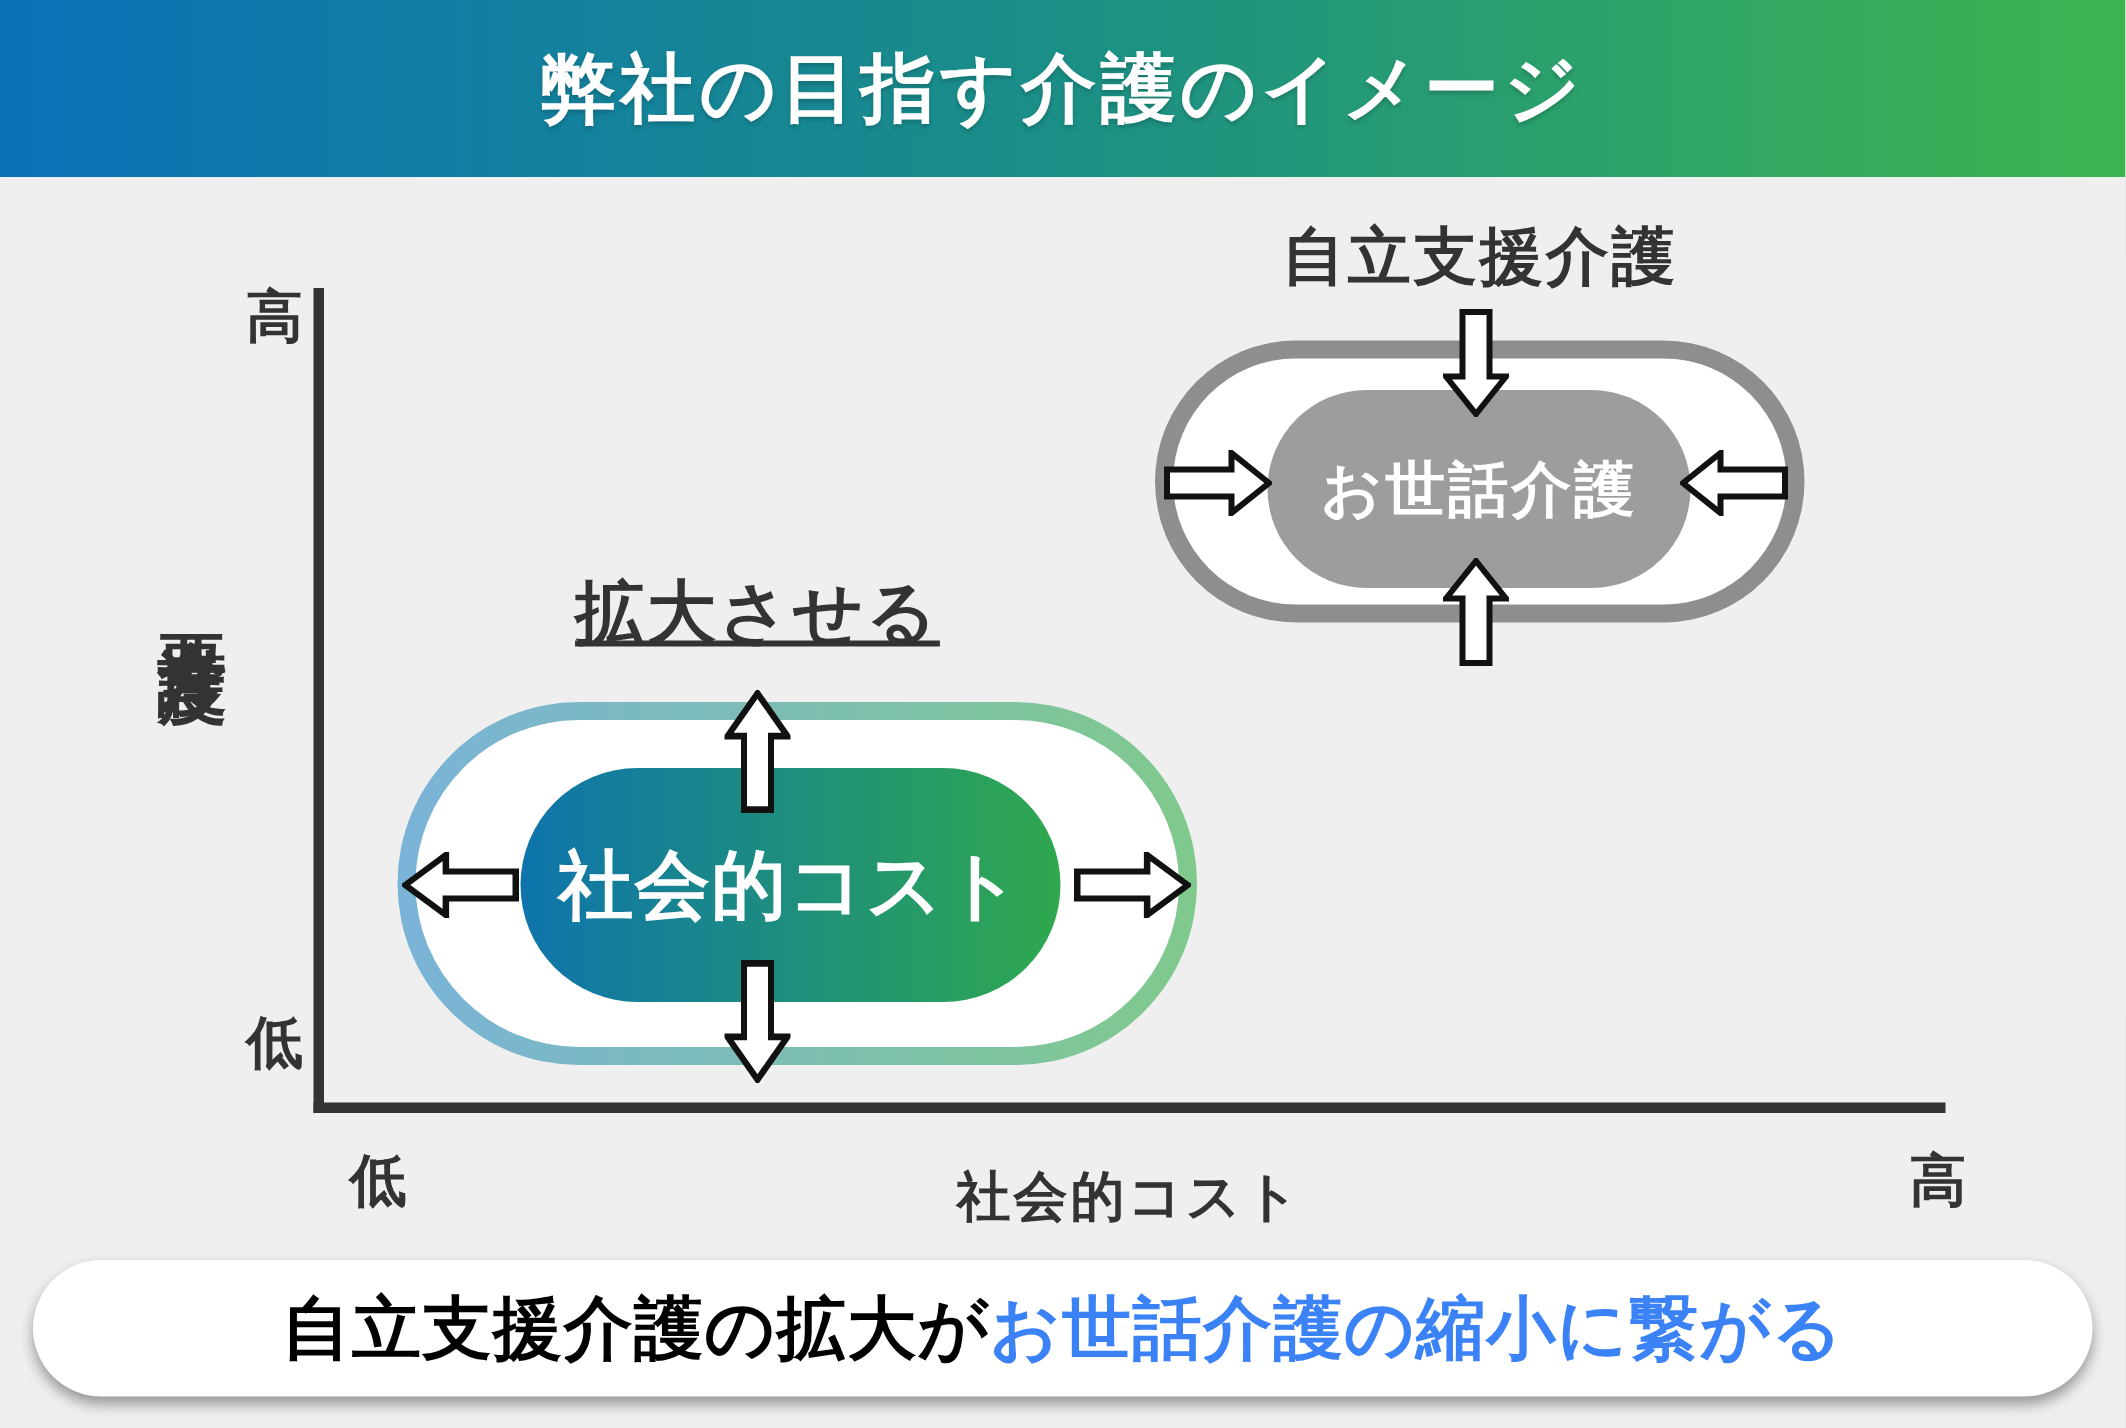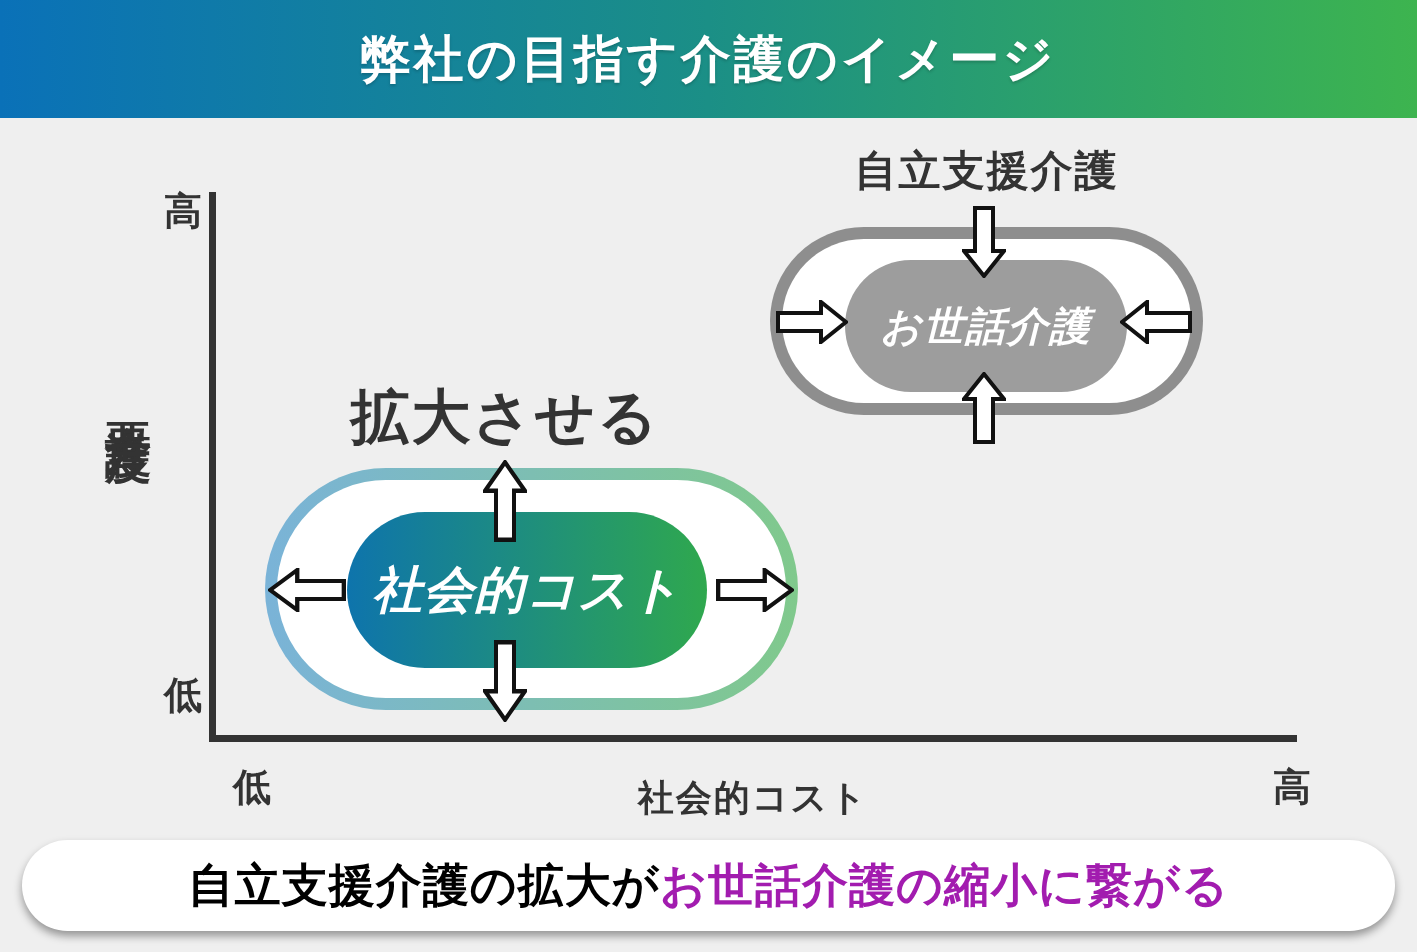--- a/index.html
+++ b/index.html
@@ -23,48 +23,48 @@
   .x-low{left:222px;top:762px;width:60px;text-align:center;}
   .x-high{left:1262px;top:762px;width:60px;text-align:center;}
   .y-title{position:absolute;left:98px;top:386px;color:#333;font-size:46px;font-weight:bold;
     writing-mode:vertical-rl;text-orientation:upright;letter-spacing:4px;}
   .x-title{position:absolute;left:209px;top:774px;width:1088px;text-align:center;
     color:#333;font-size:36px;font-weight:bold;letter-spacing:2px;}
 
   
   .action-label{position:absolute;color:#333;font-weight:bold;text-align:center;}
   .shrink-label{left:770px;top:143px;width:433px;font-size:42px;letter-spacing:2px;}
-  .expand-label{left:265px;top:378px;width:480px;font-size:59px;letter-spacing:2px;}
+  .expand-label{left:265px;top:378px;width:480px;font-size:46px;letter-spacing:2px;text-decoration:underline;}
 
   .outer-capsule{position:absolute;}
   .outer-capsule .ring-fill{position:absolute;inset:12px;background:#ffffff;}
   .gray-outer{left:770px;top:227px;width:433px;height:188px;border-radius:94px;background:#8e8e8e;}
   .gray-outer .ring-fill{border-radius:82px;}
   .grad-outer{left:265px;top:468px;width:533px;height:242px;border-radius:121px;
     background:linear-gradient(90deg,#7ab3d8 0%,#80c98c 100%);}
   .grad-outer .ring-fill{border-radius:109px;}
 
   .inner-capsule{position:absolute;display:flex;align-items:center;justify-content:center;
-    color:#ffffff;font-weight:bold;font-style:italic;}
+    color:#ffffff;font-weight:bold;}
   .gray-inner{left:845px;top:260px;width:282px;height:132px;border-radius:66px;
     background:#9d9d9d;font-size:40px;letter-spacing:2px;}
   .grad-inner{left:347px;top:512px;width:360px;height:156px;border-radius:78px;
     background:linear-gradient(90deg,#0e74ac 0%,#2fa84e 100%);font-size:50px;letter-spacing:1px;}
 
   
   .arrow{position:absolute;}
   .flip-v{transform:scaleY(-1);}
   .flip-h{transform:scaleX(-1);}
 
   
   .banner{position:absolute;left:22px;top:840px;width:1373px;height:91px;border-radius:46px;
     background:#ffffff;box-shadow:0 5px 9px rgba(0,0,0,.38);
     display:flex;align-items:center;justify-content:center;}
   .banner .txt{font-size:46px;font-weight:bold;letter-spacing:1px;color:#000000;}
-  .banner .txt .red{color:#a21caf;}
+  .banner .txt .red{color:#3b82f6;}
 </style>
 </head>
 <body>
 
 <div class="stage">
 
   <div class="header">
     <div class="title">弊社の目指す介護のイメージ</div>
   </div>
 

